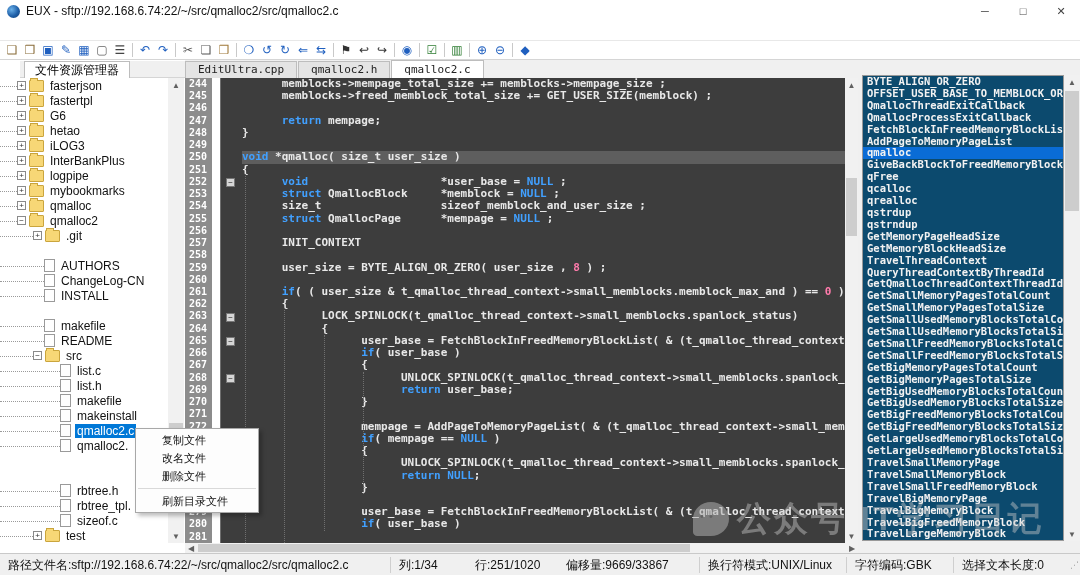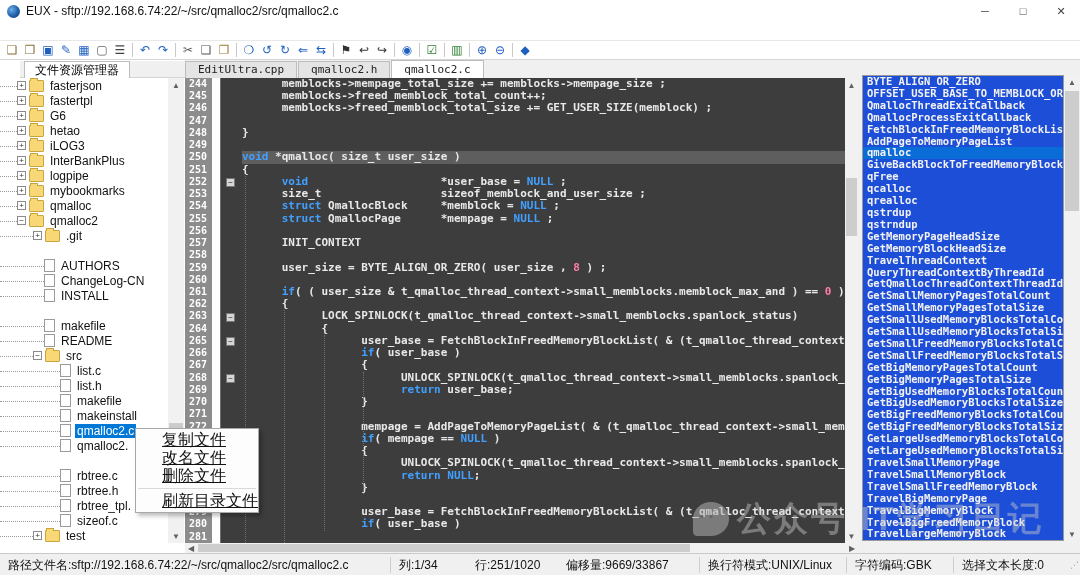--- a/index.html
+++ b/index.html
@@ -50,27 +50,27 @@
   .tk-k{color:#41a0ff;font-weight:bold;}
   .tk-n{color:#ff7bac;}
   .iguide{position:absolute;border-left:1px dotted #707070;width:0;}
   
   
   .hscroll{position:absolute;left:185px;top:543px;width:673px;height:10px;background:#f1f1f1;}
   .h-arrow{position:absolute;top:0;width:12px;height:10px;color:#606060;font-size:8px;display:flex;align-items:center;justify-content:center;}
   .h-thumb{position:absolute;top:1px;height:8px;background:#cdcdcd;}
   
   .rightpanel{position:absolute;left:858px;top:60px;width:222px;height:493px;background:#f0f0f0;}
-  .funclist{position:absolute;left:862px;top:75px;width:202px;height:466px;background:#1d4ed8;border:1px solid #999;box-sizing:border-box;overflow:hidden;}
+  .funclist{position:absolute;left:862px;top:75px;width:202px;height:466px;background:#0c4a6e;border:1px solid #999;box-sizing:border-box;overflow:hidden;}
   .frow{height:11.92px;line-height:11.92px;white-space:nowrap;overflow:hidden;padding-left:4px;
         font-family:"DejaVu Sans Mono",monospace;font-size:10.5px;font-weight:bold;color:#f2f2f2;}
   .frow.sel{background:#0a6cd6;}
   
   .ctxmenu{position:absolute;left:135px;top:428px;width:122px;background:#fdfdfd;border:1px solid #a8a8a8;box-shadow:3px 3px 4px rgba(0,0,0,0.25);padding:2px 0;z-index:50;}
-  .cmi{height:18px;line-height:18px;padding-left:26px;font-size:16px;color:#111;text-decoration:underline;}
+  .cmi{height:18px;line-height:18px;padding-left:26px;font-size:11px;color:#111;}
   .csep{height:1px;background:#d9d9d9;margin:3px 2px;}
   
   .statusbar{position:absolute;left:0;top:553px;width:1080px;height:22px;background:#f0f0f0;border-top:1px solid #c9c9c9;display:flex;align-items:center;box-sizing:border-box;font-size:12px;color:#111;}
   .ssec{padding:0 8px;height:16px;line-height:16px;border-left:1px solid #cfcfcf;white-space:nowrap;}
   .ssec.first{border-left:none;flex:1;}
   .grip{width:10px;color:#999;font-size:9px;}
   
   .watermark{position:absolute;left:693px;top:496px;display:flex;align-items:center;z-index:40;pointer-events:none;}
   .wm-ico{width:36px;height:34px;border-radius:50% 50% 50% 12%;background:rgba(175,175,175,0.55);position:relative;margin-right:8px;}
   .wm-ico:before{content:"• •";position:absolute;left:7px;top:8px;color:rgba(80,80,80,0.55);font-size:11px;letter-spacing:1px;}
@@ -262,25 +262,20 @@
       </div>
       <div class="trow" style="top: 345px;">
         <span class="guide" style="width: 60px; flex: 0 0 auto;"></span>
         <span class="file-ico"></span>
         <span class="tlabel sel">qmalloc2.c</span>
       </div>
       <div class="trow" style="top: 360px;">
         <span class="guide" style="width: 60px; flex: 0 0 auto;"></span>
         <span class="file-ico"></span>
         <span class="tlabel">qmalloc2.</span>
-      </div>
-      <div class="trow" style="top: 390px;">
-        <span class="guide" style="width: 60px; flex: 0 0 auto;"></span>
-        <span class="file-ico"></span>
-        <span class="tlabel">rbtree.c</span>
       </div>
       <div class="trow" style="top: 405px;">
         <span class="guide" style="width: 60px; flex: 0 0 auto;"></span>
         <span class="file-ico"></span>
         <span class="tlabel">rbtree.h</span>
       </div>
       <div class="trow" style="top: 420px;">
         <span class="guide" style="width: 60px; flex: 0 0 auto;"></span>
         <span class="file-ico"></span>
         <span class="tlabel">rbtree_tpl.</span>
@@ -352,30 +347,30 @@
     </div>
   <div class="foldcol" id="foldcol">
       <div class="fmark" style="top: 99.896px;">−</div>
       <div class="fmark" style="top: 234.503px;">−</div>
       <div class="fmark" style="top: 258.977px;">−</div>
       <div class="fmark" style="top: 295.688px;">−</div>
       <div class="fmark" style="top: 381.347px;">−</div>
     </div>
   <div class="codearea" id="codearea">
       <div class="cl"><span>      memblocks-&gt;mempage_total_size += memblocks-&gt;mempage_size ;</span></div>
-      <div class="cl"><span>      memblocks-&gt;freed_memblock_total_count++;</span></div>
       <div class="cl"><span>      memblocks-&gt;freed_memblock_total_size += GET_USER_SIZE(memblock) ;</span></div>
       <div class="cl"></div>
+      <div class="cl"><span>      </span><span class="tk-k">return</span><span> mempage;</span></div>
       <div class="cl"><span>}</span></div>
       <div class="cl"></div>
       <div class="cl cur"><span class="tk-k">void</span><span> *qmalloc( size_t user_size )</span></div>
       <div class="cl"><span>{</span></div>
       <div class="cl"><span>      </span><span class="tk-k">void</span><span>                    *user_base = </span><span class="tk-k">NULL</span><span> ;</span></div>
+      <div class="cl"><span>      </span><span class="tk-k">struct</span><span> QmallocBlock     *memblock = </span><span class="tk-k">NULL</span><span> ;</span></div>
       <div class="cl"><span>      size_t                  sizeof_memblock_and_user_size ;</span></div>
-      <div class="cl"><span>      </span><span class="tk-k">struct</span><span> QmallocBlock     *memblock = </span><span class="tk-k">NULL</span><span> ;</span></div>
       <div class="cl"><span>      </span><span class="tk-k">struct</span><span> QmallocPage      *mempage = </span><span class="tk-k">NULL</span><span> ;</span></div>
       <div class="cl"></div>
       <div class="cl"><span>      INIT_CONTEXT</span></div>
       <div class="cl"></div>
       <div class="cl"><span>      user_size = BYTE_ALIGN_OR_ZERO( user_size , </span><span class="tk-n">8</span><span> ) ;</span></div>
       <div class="cl"></div>
       <div class="cl"><span>      </span><span class="tk-k">if</span><span>( ( user_size &amp; t_qmalloc_thread_context-&gt;small_memblocks.memblock_max_and ) == </span><span class="tk-n">0</span><span> )</span></div>
       <div class="cl"><span>      {</span></div>
       <div class="cl"><span>            LOCK_SPINLOCK(t_qmalloc_thread_context-&gt;small_memblocks.spanlock_status)</span></div>
       <div class="cl"><span>            {</span></div>

